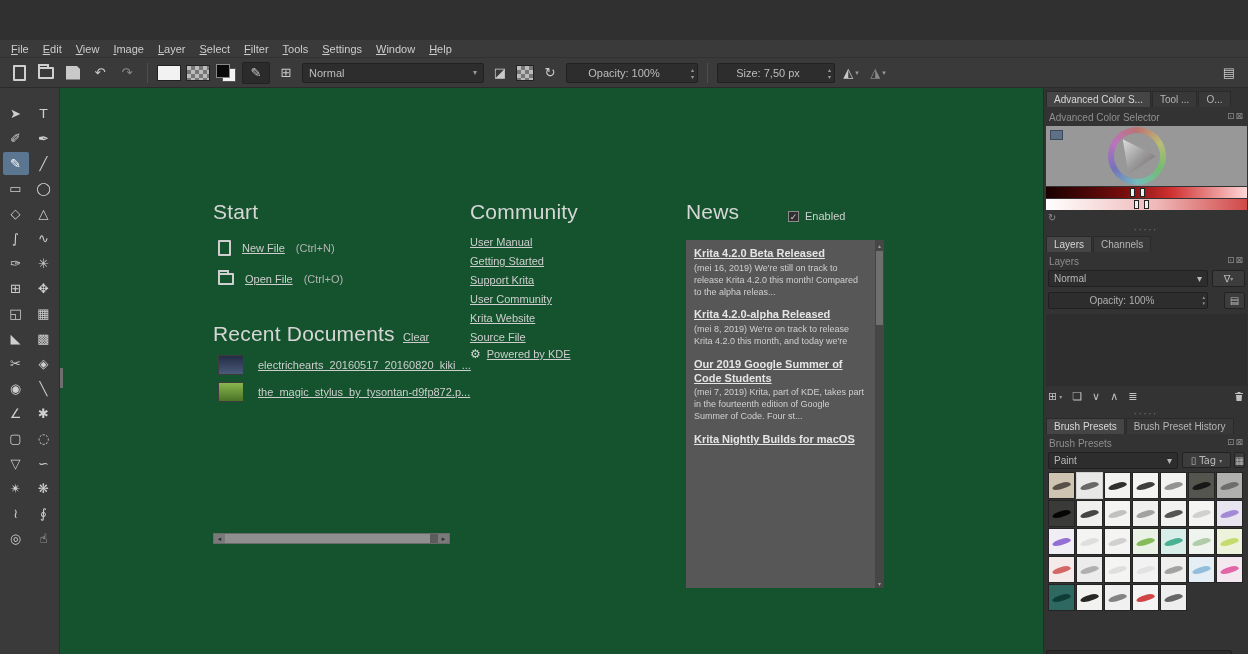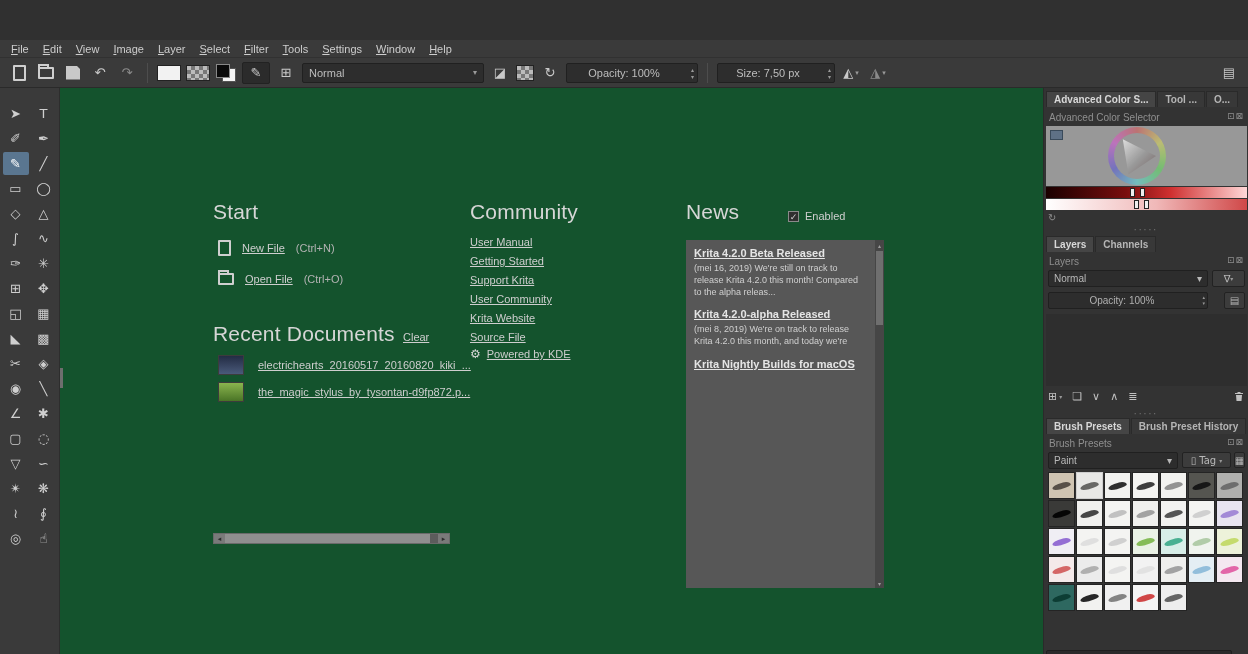--- a/index.html
+++ b/index.html
@@ -82,21 +82,21 @@
 .hscroll{position:absolute;left:153px;top:445px;width:237px;height:11px;background:#5c5c5c;border:1px solid #6a6a6a;}
 .hthumb{position:absolute;left:11px;top:0;width:205px;height:100%;background:#8f8f8f;}
 .ha{position:absolute;top:0;width:11px;height:100%;background:#7a7a7a;color:#2e2e2e;font-size:7px;
   display:flex;align-items:center;justify-content:center;}
 .ha.left{left:0;}.ha.right{right:0;}
 .vstub{position:absolute;left:0;top:280px;width:3px;height:20px;background:#6e6e6e;}
 
 
 .rp{position:absolute;left:1043px;top:48px;width:205px;height:580px;background:#333333;
   border-left:1px solid #2a2a2a;font-size:11px;color:#bbb;z-index:4;}
-.dtabs{position:absolute;display:flex;gap:1px;font-weight:bold;}
+.dtabs{position:absolute;display:flex;gap:1px;}
 .dtab{background:#383838;color:#b5b5b5;font-size:10px;padding:2px 7px;border:1px solid #2a2a2a;
   border-bottom:none;white-space:nowrap;}
 .dtab.active{background:#454545;color:#d8d8d8;}
 .dheader{position:absolute;left:5px;color:#8f8f8f;font-size:10px;}
 .dicons{position:absolute;right:4px;color:#8f8f8f;font-size:9px;letter-spacing:1px;}
 .selector{position:absolute;left:2px;top:38px;width:201px;height:60px;background:#989898;}
 .selsettings{position:absolute;left:4px;top:4px;width:13px;height:10px;background:#5f7186;border:1px solid #3a4a5a;}
 .wheel{position:absolute;left:62px;top:1px;width:58px;height:58px;border-radius:50%;
   background:conic-gradient(#c07070,#c0c070,#70c070,#70c0c0,#7070c0,#c070c0,#c07070);opacity:.9;}
 .wheelin{position:absolute;inset:6px;border-radius:50%;background:#989898;}
@@ -295,20 +295,24 @@
       <div class="newsinner" id="news-items">
           <div class="news-item">
             <div class="news-h">Krita 4.2.0 Beta Released</div>
             <div class="news-b">(mei 16, 2019) We're still on track to release Krita 4.2.0 this month! Compared to the alpha releas...</div>
           </div>
           <div class="news-item">
             <div class="news-h">Krita 4.2.0-alpha Released</div>
             <div class="news-b">(mei 8, 2019)  We're on track to release Krita 4.2.0  this month, and today we're</div>
           </div>
           <div class="news-item">
+            <div class="news-h">Our 2019 Google Summer of Code Students</div>
+            <div class="news-b">(mei 7, 2019) Krita, part of KDE, takes part in the fourteenth edition of Google Summer of Code. Four st...</div>
+          </div>
+          <div class="news-item">
             <div class="news-h">Krita Nightly Builds for macOS</div>
           </div>
         </div>
       <div class="vsb">
         <span class="g sa top">▴</span>
         <div class="vthumb"></div>
         <span class="g sa bottom">▾</span>
       </div>
     </div>
 

